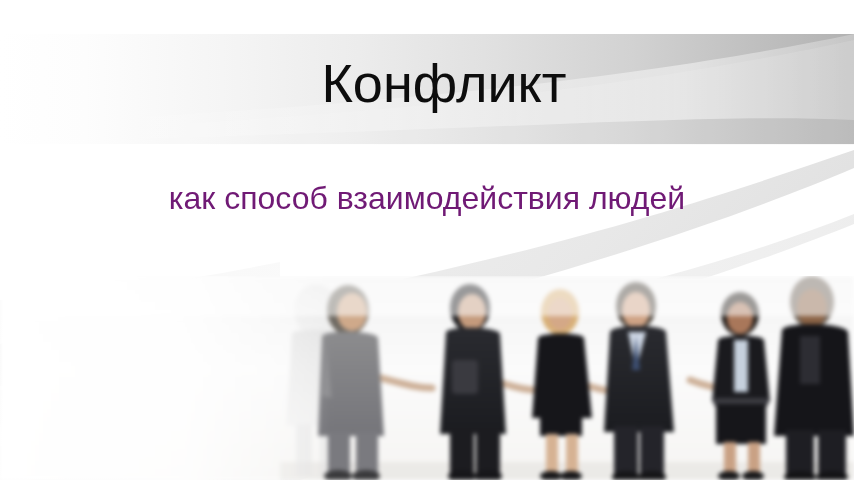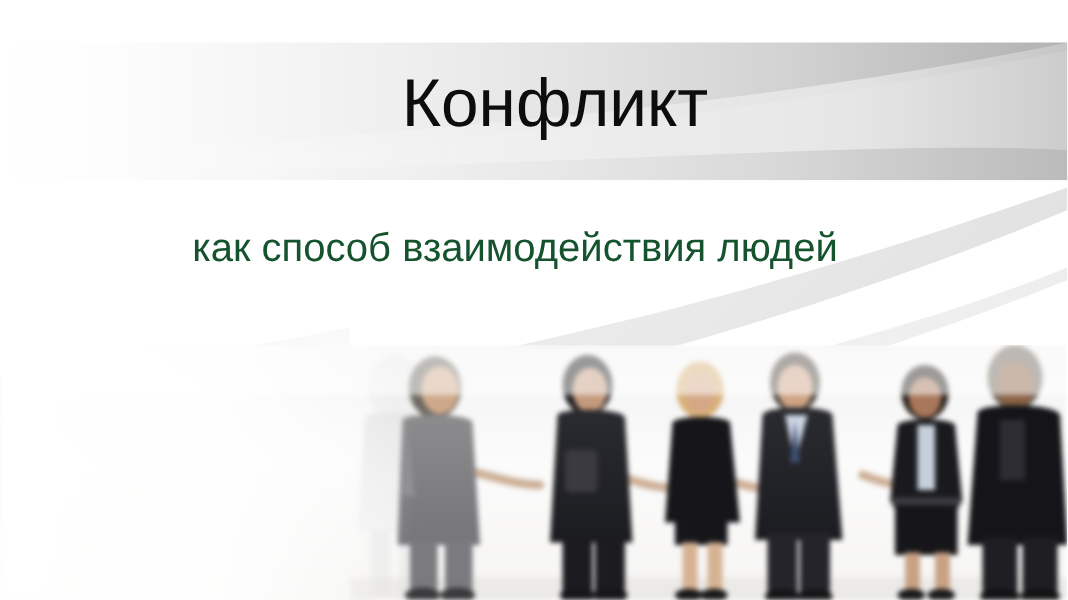--- a/index.html
+++ b/index.html
@@ -59,28 +59,28 @@
     font-size: 54px;
     line-height: 1.05;
     font-weight: 400;
     color: #0d0d0d;
     letter-spacing: 0px;
     white-space: nowrap;
   }
 
   .subtitle {
     position: absolute;
-    left: 92px;
+    left: 107px;
     top: 176px;
     width: 640px;
     text-align: center;
     font-size: 32px;
     line-height: 1.40;
     font-weight: 400;
-    color: #14532d;
+    color: #701a75;
   }
 </style>
 </head>
 <body>
 
 <div class="slide">
 
   <div class="bg-layer">
     <svg viewBox="0 0 854 480" xmlns="http://www.w3.org/2000/svg" preserveAspectRatio="none">
       <defs>

